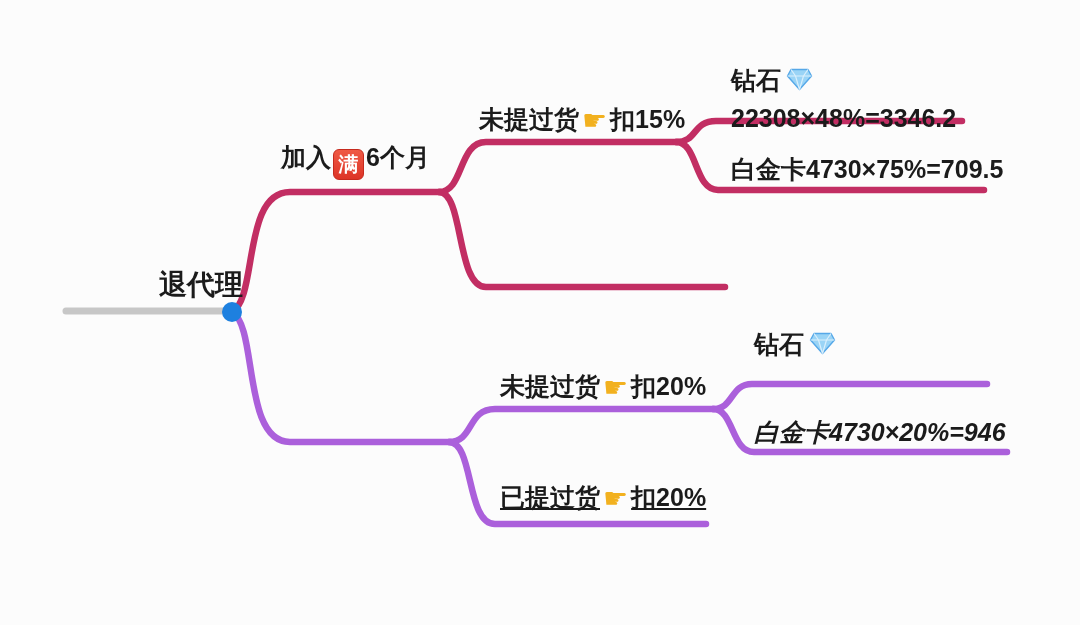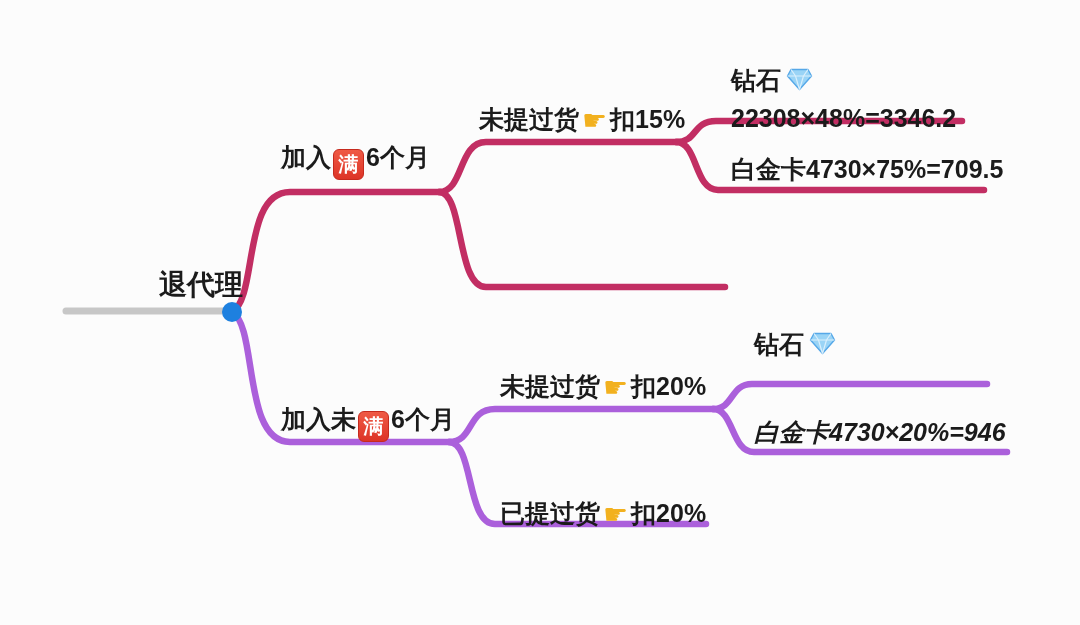--- a/index.html
+++ b/index.html
@@ -105,38 +105,35 @@
           </svg></span>
     </span>
     <span class="node-line">22308×48%=3346.2</span>
   </div>
 
   <div class="node-label" style="left:731px; top:154px;">
     <span>白金卡4730×75%=709.5</span>
   </div>
 
 
-  <div class="node-label" style="left:281px; top:404px;">
-    <span>加入未</span><span class="badge-man">满</span><span>6个月</span>
-  </div>
 
   <div class="node-label" style="left:500px; top:371px;text-align:center;">
     <span>未提过货</span><span class="finger-icon">☛</span><span>扣20%</span>
   </div>
 
   <div class="node-label" style="left:754px; top:321px;">
     <span class="node-line">
       <span>钻石</span><span class="diamond-icon"><svg width="27" height="23" viewBox="0 0 27 23">
             <polygon points="5,1.5 22,1.5 25.5,8 13.5,21.5 1.5,8" fill="#9ad4f6" stroke="#56a8e8" stroke-width="1.4" stroke-linejoin="round"></polygon>
             <path d="M1.5 8 H25.5 M5 1.5 L9.5 8 L13.5 21.5 M22 1.5 L17.5 8 L13.5 21.5" fill="none" stroke="#d9effc" stroke-width="1.2"></path>
           </svg></span>
     </span>
   </div>
 
   <div class="node-label" style="left:754px; top:417px;font-style:italic;">
     <span>白金卡4730×20%=946</span>
   </div>
 
-  <div class="node-label" style="left:500px; top:498px;">
+  <div class="node-label" style="left:500px; top:482px;text-decoration:underline;">
     <span>已提过货</span><span class="finger-icon">☛</span><span>扣20%</span>
   </div>
 
 </div>
 
 </body></html>

